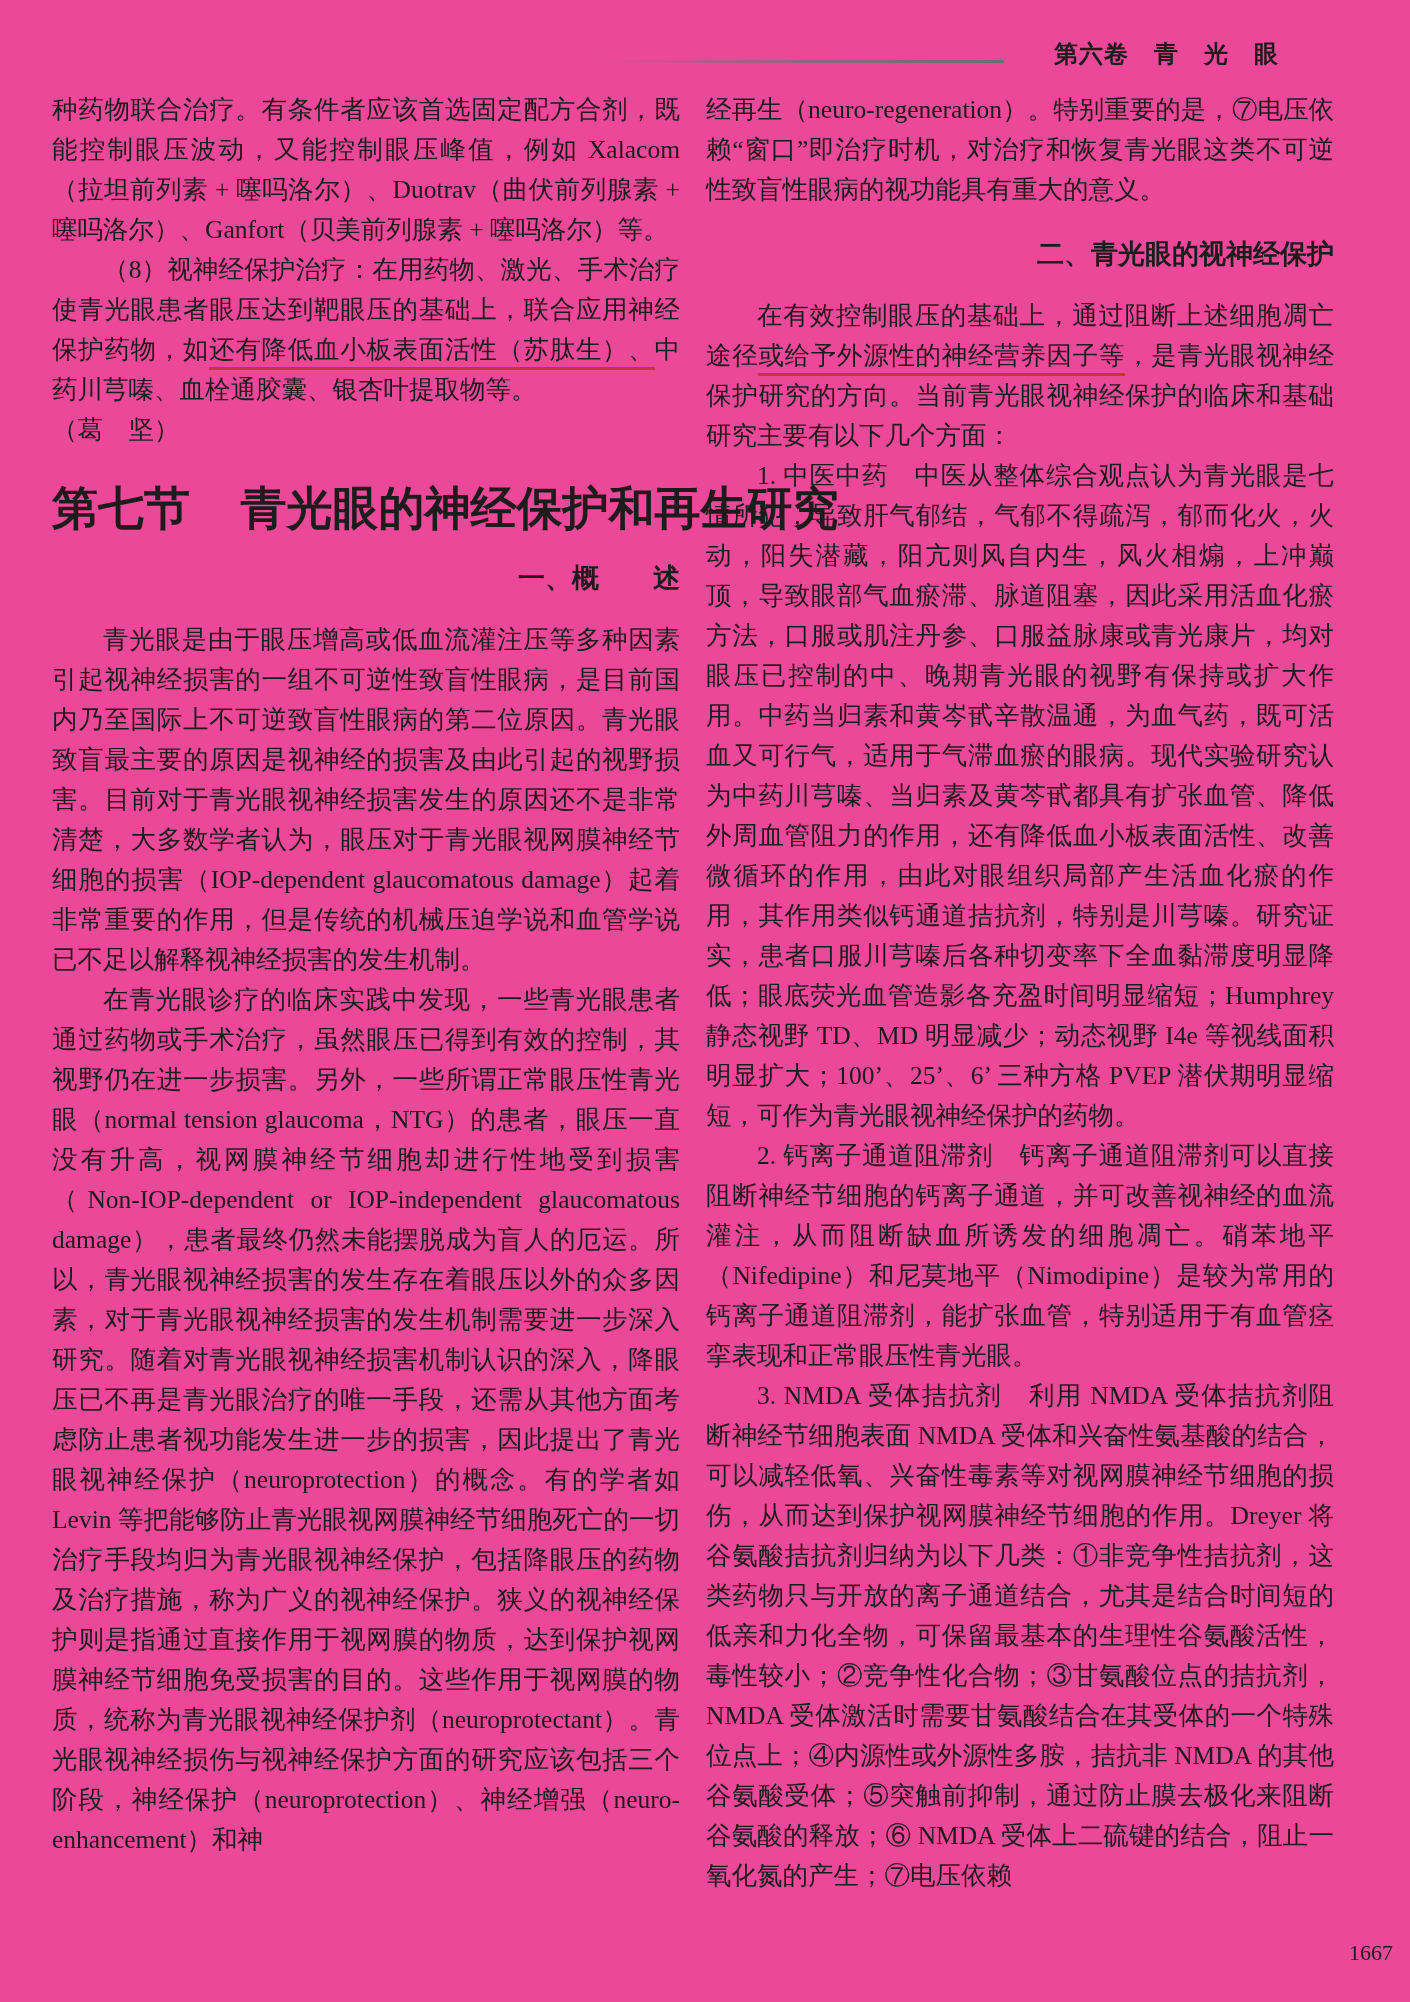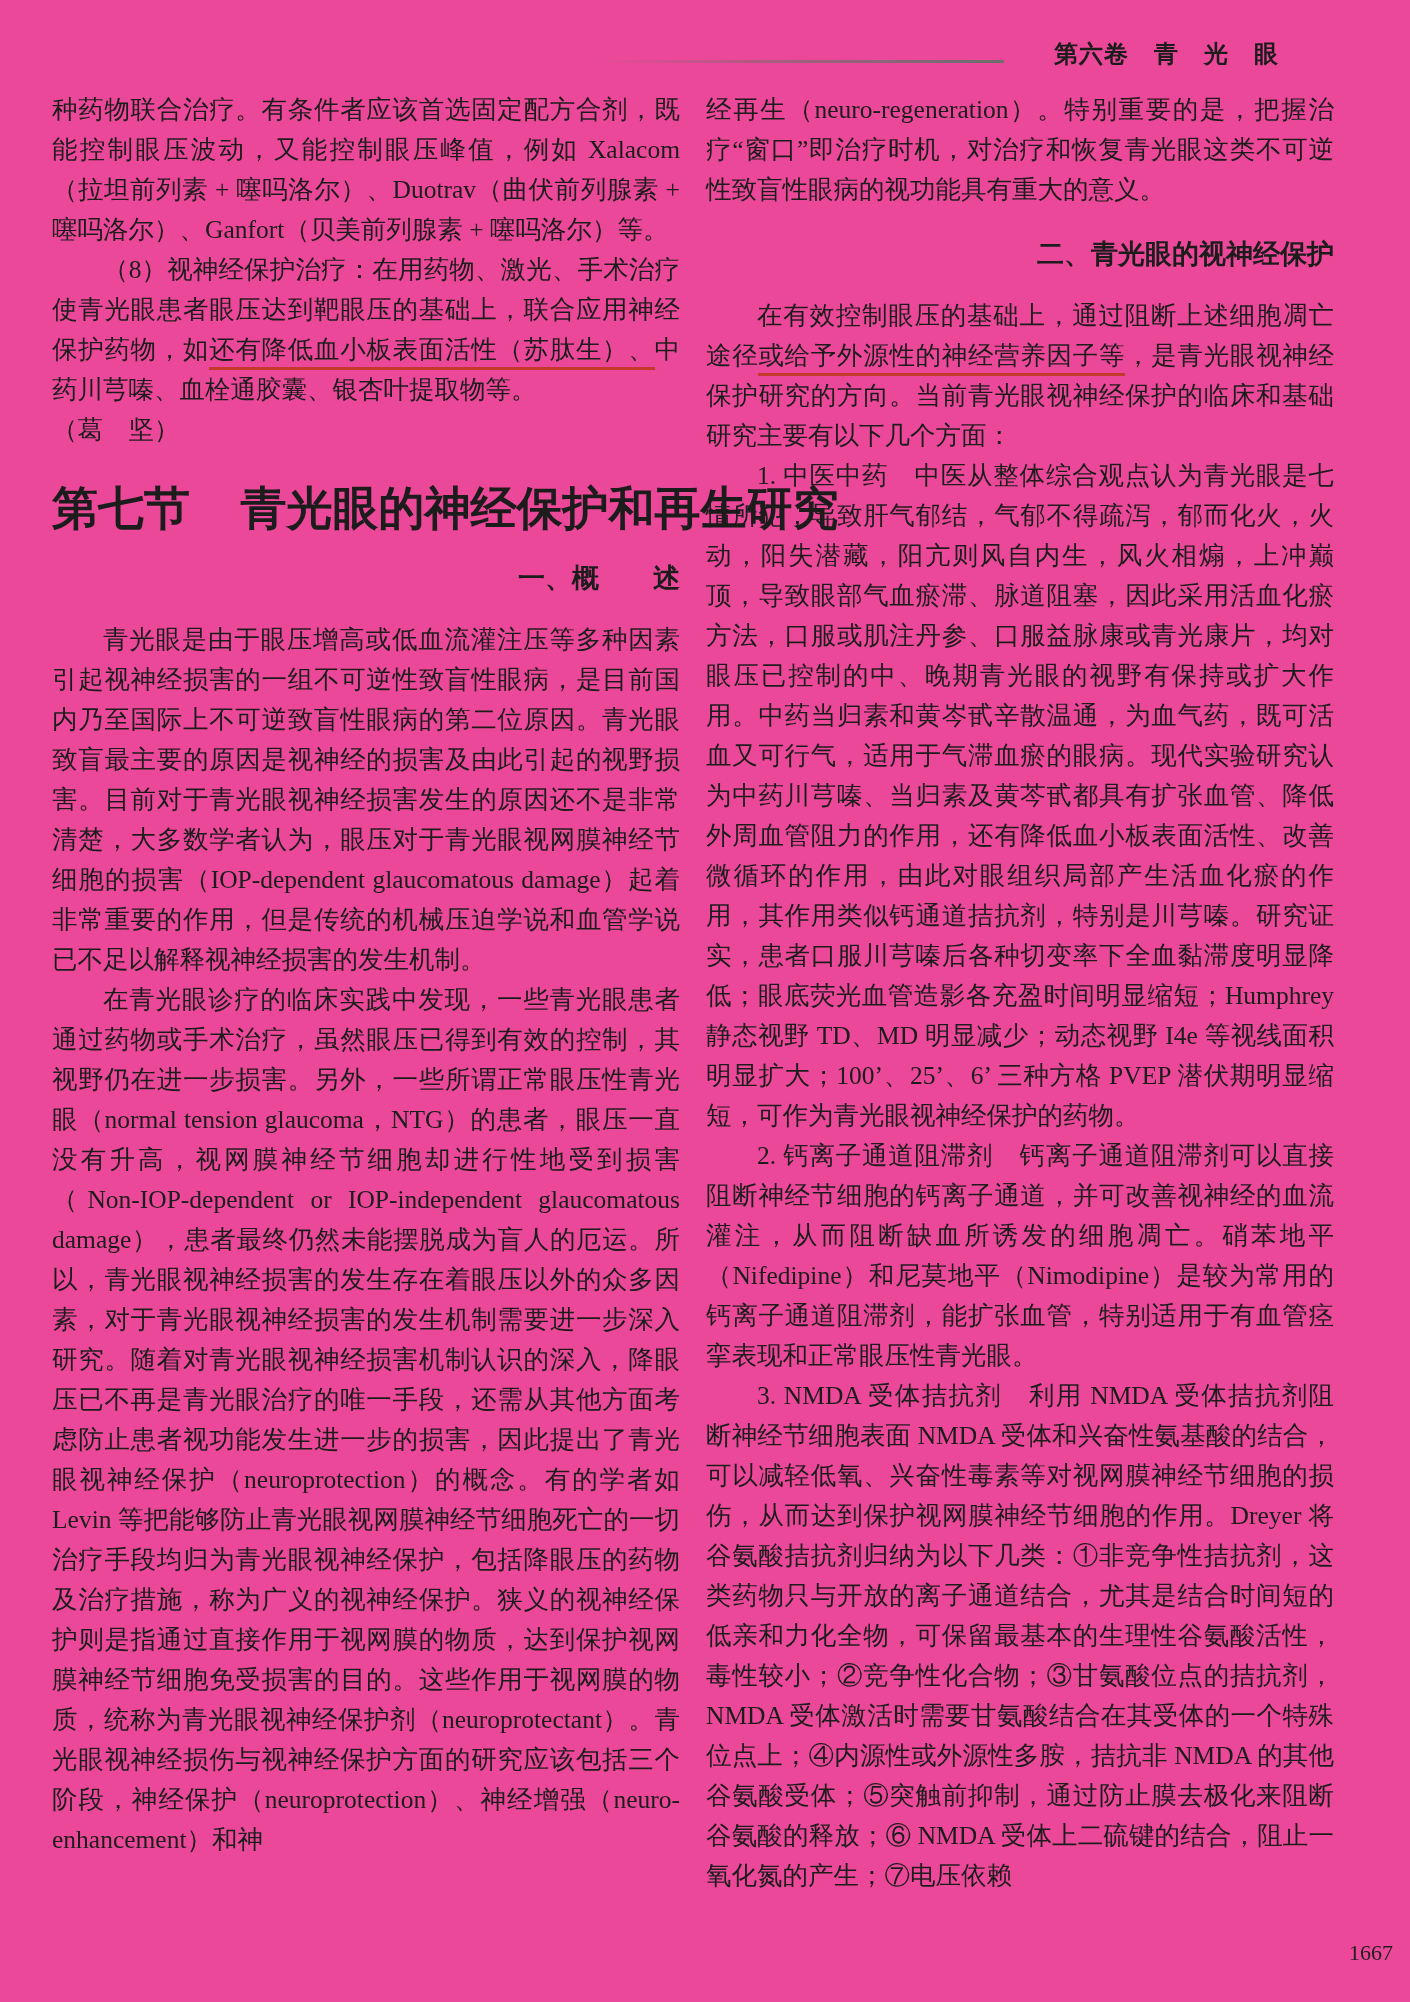--- a/index.html
+++ b/index.html
@@ -100,21 +100,21 @@
       <p>种药物联合治疗。有条件者应该首选固定配方合剂，既能控制眼压波动，又能控制眼压峰值，例如 Xalacom（拉坦前列素 + 噻吗洛尔）、Duotrav（曲伏前列腺素 + 噻吗洛尔）、Ganfort（贝美前列腺素 + 噻吗洛尔）等。</p>
       <p class="indent"><span>（8）视神经保护治疗：在用药物、激光、手术治疗使青光眼患者眼压达到靶眼压的基础上，联合应用神经保护药物，如</span><span class="red-underline">还有降低血小板表面活性（苏肽生）、</span><span>中药川芎嗪、血栓通胶囊、银杏叶提取物等。</span></p>
       <p class="author">（葛　坚）</p>
       <h1 class="section-title"><span>第七节</span><span class="gap"></span><span>青光眼的神经保护和再生研究</span></h1>
       <h2 class="sub-heading">一、概　　述</h2>
       <p class="indent">青光眼是由于眼压增高或低血流灌注压等多种因素引起视神经损害的一组不可逆性致盲性眼病，是目前国内乃至国际上不可逆致盲性眼病的第二位原因。青光眼致盲最主要的原因是视神经的损害及由此引起的视野损害。目前对于青光眼视神经损害发生的原因还不是非常清楚，大多数学者认为，眼压对于青光眼视网膜神经节细胞的损害（IOP-dependent glaucomatous damage）起着非常重要的作用，但是传统的机械压迫学说和血管学说已不足以解释视神经损害的发生机制。</p>
       <p class="indent">在青光眼诊疗的临床实践中发现，一些青光眼患者通过药物或手术治疗，虽然眼压已得到有效的控制，其视野仍在进一步损害。另外，一些所谓正常眼压性青光眼（normal tension glaucoma，NTG）的患者，眼压一直没有升高，视网膜神经节细胞却进行性地受到损害（Non-IOP-dependent or IOP-independent glaucomatous damage），患者最终仍然未能摆脱成为盲人的厄运。所以，青光眼视神经损害的发生存在着眼压以外的众多因素，对于青光眼视神经损害的发生机制需要进一步深入研究。随着对青光眼视神经损害机制认识的深入，降眼压已不再是青光眼治疗的唯一手段，还需从其他方面考虑防止患者视功能发生进一步的损害，因此提出了青光眼视神经保护（neuroprotection）的概念。有的学者如 Levin 等把能够防止青光眼视网膜神经节细胞死亡的一切治疗手段均归为青光眼视神经保护，包括降眼压的药物及治疗措施，称为广义的视神经保护。狭义的视神经保护则是指通过直接作用于视网膜的物质，达到保护视网膜神经节细胞免受损害的目的。这些作用于视网膜的物质，统称为青光眼视神经保护剂（neuroprotectant）。青光眼视神经损伤与视神经保护方面的研究应该包括三个阶段，神经保护（neuroprotection）、神经增强（neuro-enhancement）和神</p>
     </div>
 
     <div class="col">
-      <p>经再生（neuro-regeneration）。特别重要的是，把握治疗“窗口”即治疗时机，对治疗和恢复青光眼这类不可逆性致盲性眼病的视功能具有重大的意义。</p>
+      <p>经再生（neuro-regeneration）。特别重要的是，⑦电压依赖“窗口”即治疗时机，对治疗和恢复青光眼这类不可逆性致盲性眼病的视功能具有重大的意义。</p>
       <h2 class="sub-heading">二、青光眼的视神经保护</h2>
       <p class="indent"><span>在有效控制眼压的基础上，通过阻断上述细胞凋亡途径</span><span class="red-underline">或给予外源性的神经营养因子等</span><span>，是青光眼视神经保护研究的方向。当前青光眼视神经保护的临床和基础研究主要有以下几个方面：</span></p>
       <p class="indent">1. 中医中药　中医从整体综合观点认为青光眼是七情所犯，导致肝气郁结，气郁不得疏泻，郁而化火，火动，阳失潜藏，阳亢则风自内生，风火相煽，上冲巅顶，导致眼部气血瘀滞、脉道阻塞，因此采用活血化瘀方法，口服或肌注丹参、口服益脉康或青光康片，均对眼压已控制的中、晚期青光眼的视野有保持或扩大作用。中药当归素和黄岑甙辛散温通，为血气药，既可活血又可行气，适用于气滞血瘀的眼病。现代实验研究认为中药川芎嗪、当归素及黄芩甙都具有扩张血管、降低外周血管阻力的作用，还有降低血小板表面活性、改善微循环的作用，由此对眼组织局部产生活血化瘀的作用，其作用类似钙通道拮抗剂，特别是川芎嗪。研究证实，患者口服川芎嗪后各种切变率下全血黏滞度明显降低；眼底荧光血管造影各充盈时间明显缩短；Humphrey 静态视野 TD、MD 明显减少；动态视野 I4e 等视线面积明显扩大；100’、25’、6’ 三种方格 PVEP 潜伏期明显缩短，可作为青光眼视神经保护的药物。</p>
       <p class="indent">2. 钙离子通道阻滞剂　钙离子通道阻滞剂可以直接阻断神经节细胞的钙离子通道，并可改善视神经的血流灌注，从而阻断缺血所诱发的细胞凋亡。硝苯地平（Nifedipine）和尼莫地平（Nimodipine）是较为常用的钙离子通道阻滞剂，能扩张血管，特别适用于有血管痉挛表现和正常眼压性青光眼。</p>
       <p class="indent">3. NMDA 受体拮抗剂　利用 NMDA 受体拮抗剂阻断神经节细胞表面 NMDA 受体和兴奋性氨基酸的结合，可以减轻低氧、兴奋性毒素等对视网膜神经节细胞的损伤，从而达到保护视网膜神经节细胞的作用。Dreyer 将谷氨酸拮抗剂归纳为以下几类：①非竞争性拮抗剂，这类药物只与开放的离子通道结合，尤其是结合时间短的低亲和力化全物，可保留最基本的生理性谷氨酸活性，毒性较小；②竞争性化合物；③甘氨酸位点的拮抗剂，NMDA 受体激活时需要甘氨酸结合在其受体的一个特殊位点上；④内源性或外源性多胺，拮抗非 NMDA 的其他谷氨酸受体；⑤突触前抑制，通过防止膜去极化来阻断谷氨酸的释放；⑥ NMDA 受体上二硫键的结合，阻止一氧化氮的产生；⑦电压依赖</p>
     </div>
 
   </div>
 
   <div class="page-number">1667</div>

